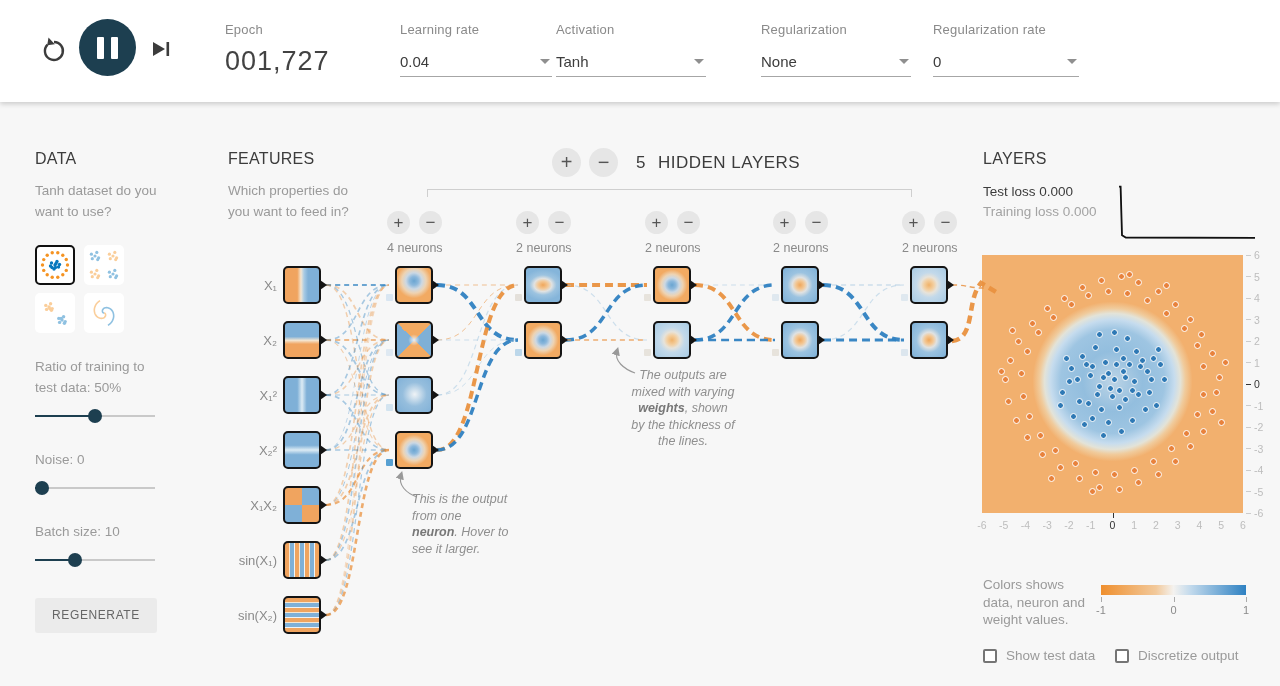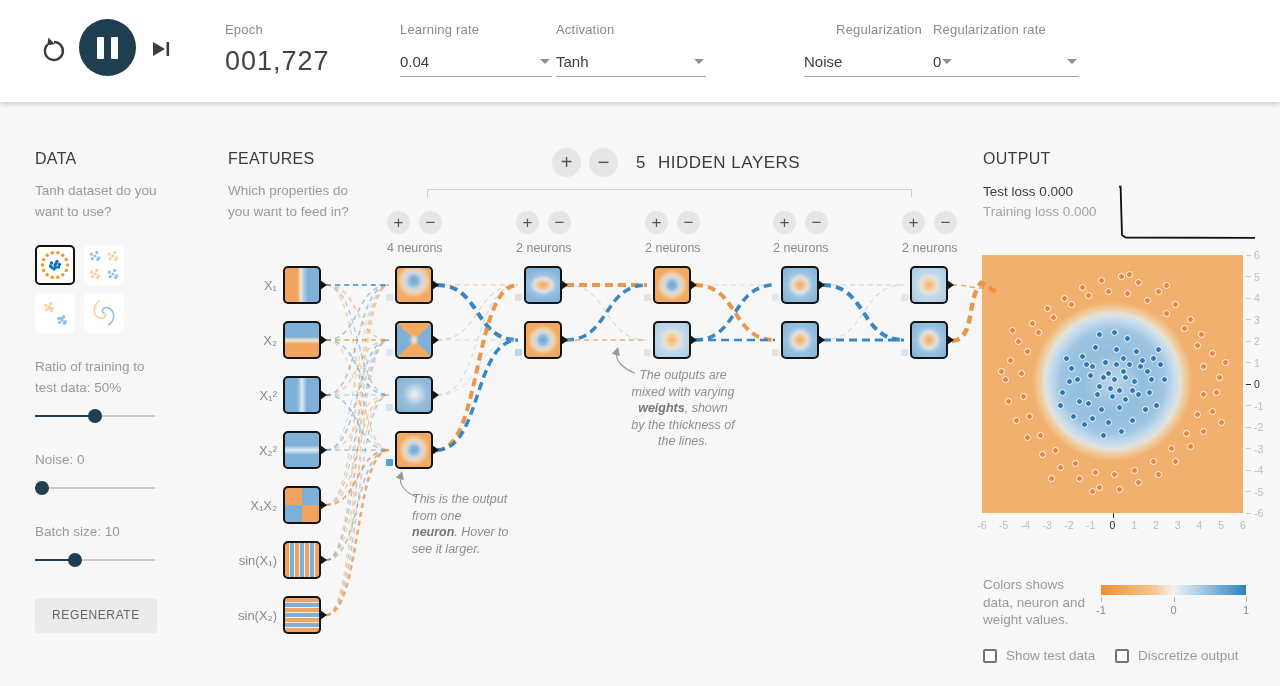--- a/index.html
+++ b/index.html
@@ -19,21 +19,21 @@
   .ctl-label { font-size:13px; color:#8a8a8a; letter-spacing:.2px; }
   #epoch-value { font-size:27px; color:#424242; margin-top:9px; letter-spacing:1px; }
   .dropdown { position:absolute; top:22px; }
   .dd-value-row { display:flex; align-items:center; justify-content:space-between;
                   border-bottom:1px solid #a6a6a6; padding:0 2px 6px 0; margin-top:16px; cursor:pointer; }
   .dd-value { font-size:15px; color:#3c3c3c; }
   .caret { width:0; height:0; border-left:5px solid transparent; border-right:5px solid transparent;
            border-top:5px solid #8f8f8f; }
   #dd-learning-rate { left:400px; width:152px; }
   #dd-activation { left:556px; width:150px; }
-  #dd-regularization { left:804px; width:150px;text-align:center; }
+  #dd-regularization { left:761px; width:150px; }
   #dd-regularization-rate { left:933px; width:146px; }
   #dd-problem-type { left:1110px; width:146px; }
 
   
   .section-title { font-size:16px; color:#3c3c3c; letter-spacing:.3px; }
   .hint { font-size:13.5px; color:#9a9a9a; line-height:1.55; }
 
   
   #data-panel { position:absolute; left:35px; top:150px; width:130px; }
   #dataset-grid { margin-top:22px; display:grid; grid-template-columns:42px 42px; grid-gap:8px 7px; }
@@ -223,21 +223,21 @@
     <div class="dropdown" id="dd-activation">
       <div class="ctl-label">Activation</div>
       <div class="dd-value-row">
         <span class="dd-value">Tanh</span>
         <span class="caret"></span>
       </div>
     </div>
     <div class="dropdown" id="dd-regularization">
       <div class="ctl-label">Regularization</div>
       <div class="dd-value-row">
-        <span class="dd-value">Noise</span>
+        <span class="dd-value">None</span>
         <span class="caret"></span>
       </div>
     </div>
     <div class="dropdown" id="dd-regularization-rate">
       <div class="ctl-label">Regularization rate</div>
       <div class="dd-value-row">
         <span class="dd-value">0</span>
         <span class="caret"></span>
       </div>
     </div>
@@ -495,21 +495,21 @@
         <div class="port"></div>
         <div class="bias" style="background: rgb(220, 230, 238);"></div>
       </div>
     </div>
   <div id="annotations-root">
       <div class="annotation" style="left: 412px; top: 491px; width: 98px;"><span>This is the output from one </span><b>neuron</b><span>. Hover to see it larger.</span></div>
       <div class="annotation" style="left: 630px; top: 367px; width: 106px; text-align: center;"><span>The outputs are mixed with varying </span><b>weights</b><span>, shown by the thickness of the lines.</span></div>
     </div>
 
   <div id="output-panel">
-    <div class="section-title">OUTPUT</div>
+    <div class="section-title">LAYERS</div>
     <div id="loss-lines">
       <div id="test-loss-line">
         <span>Test loss</span> <span>0.000</span>
       </div>
       <div id="training-loss-line">
         <span>Training loss</span> <span>0.000</span>
       </div>
     </div>
   </div>
   <svg id="loss-chart" width="142" height="64" style="left: 1116px; top: 178px; position: absolute;">

